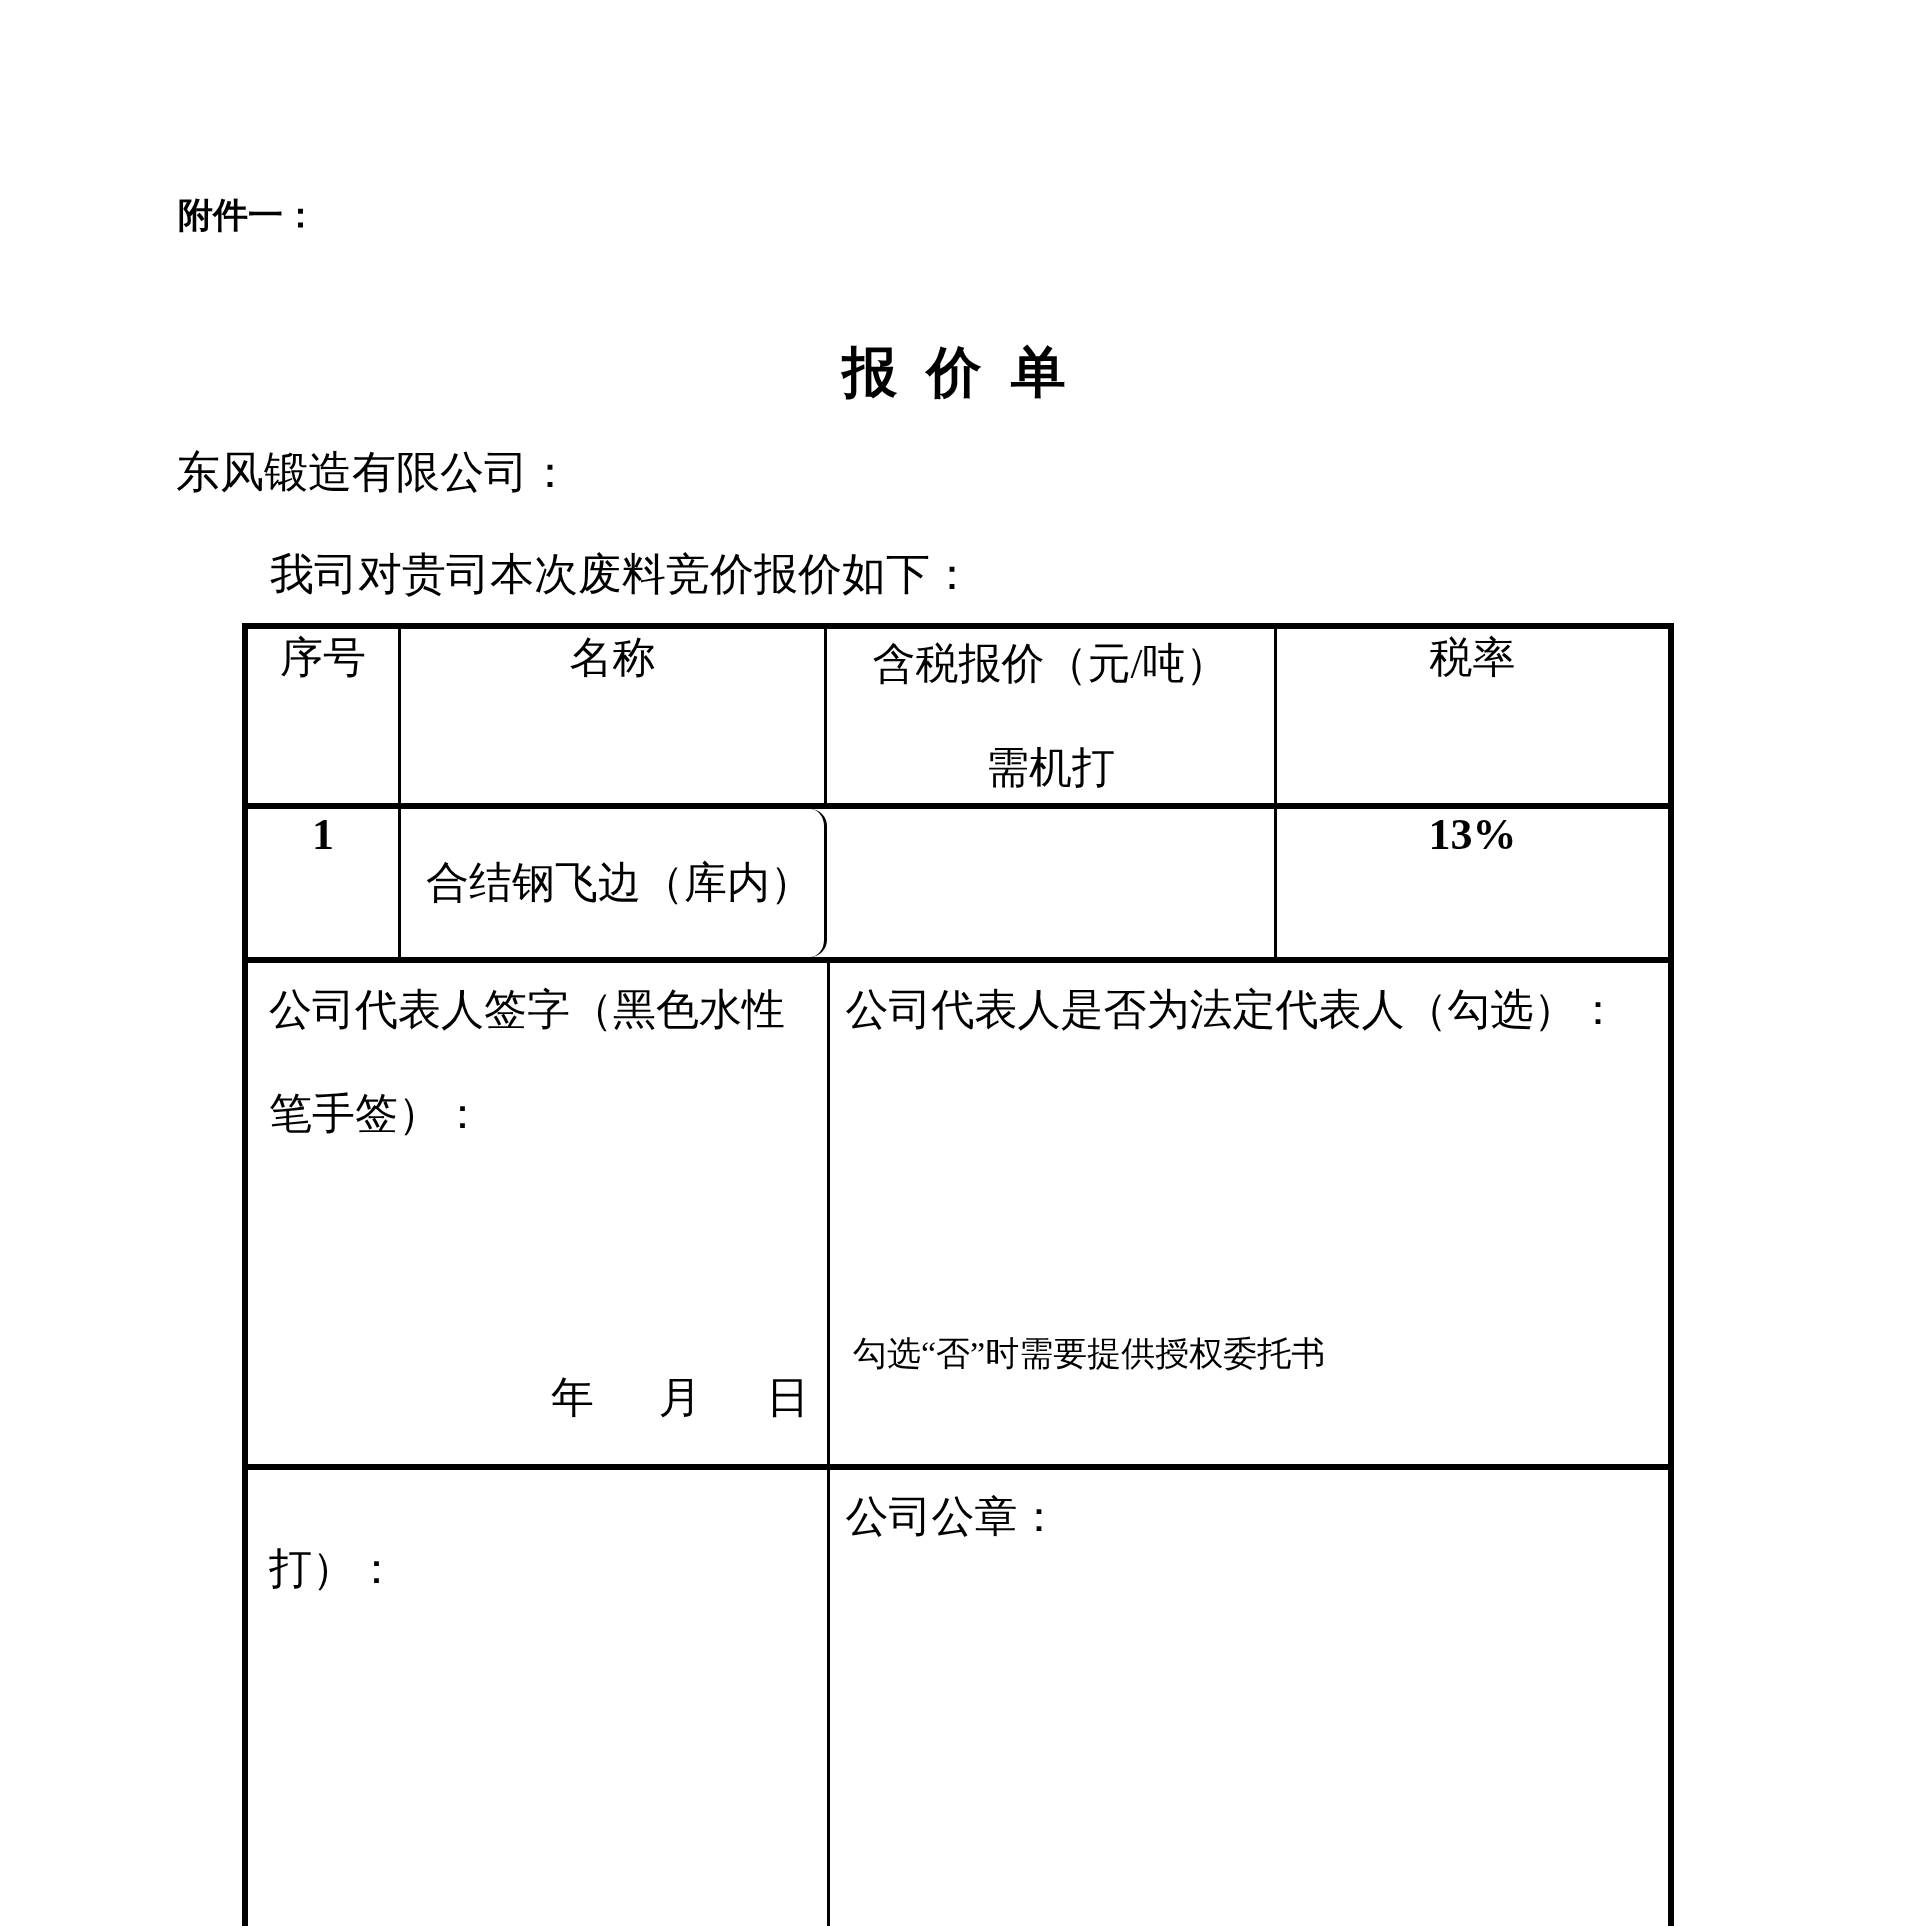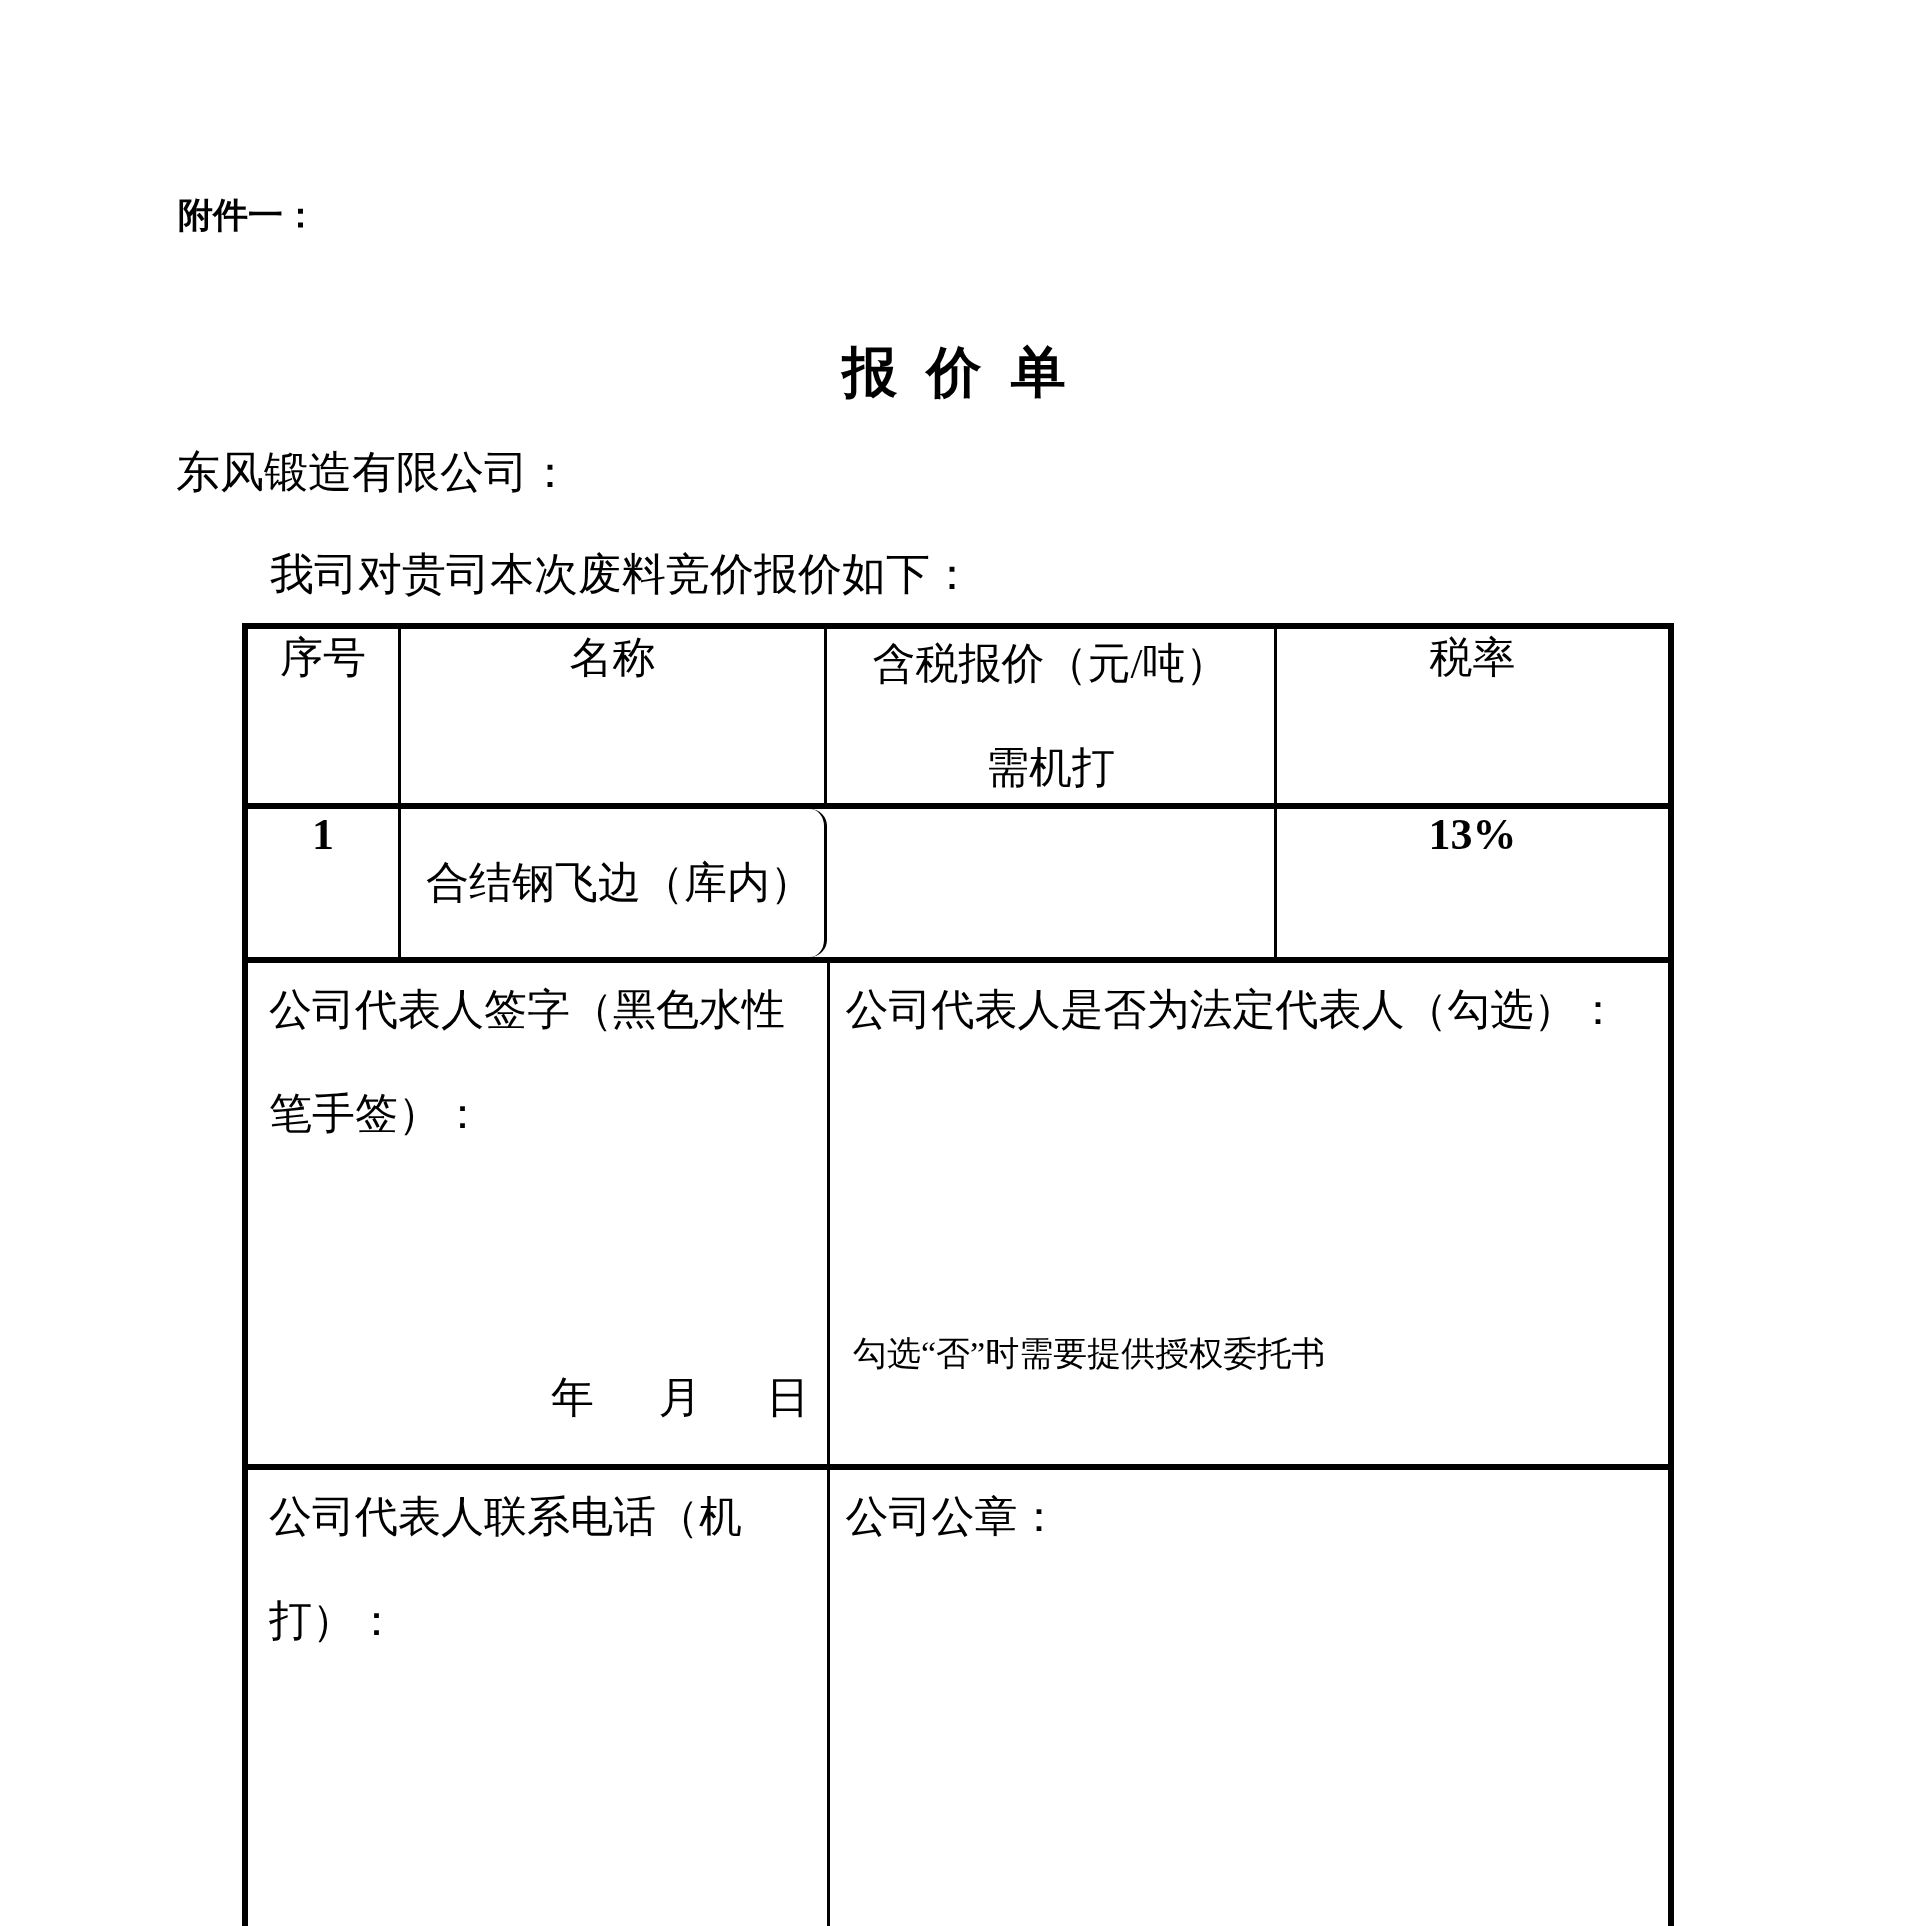--- a/index.html
+++ b/index.html
@@ -88,21 +88,20 @@
       <span class="date-field">年　月　日</span>
     </div>
     <div class="tcell lastcol h-sig pad-label-r">
       <span class="line">公司代表人是否为法定代表人（勾选）：</span>
       <span class="auth-note">勾选“否”时需要提供授权委托书</span>
     </div>
   </div>
 
   <div class="trow">
     <div class="tcell merged-left h-phone pad-label">
-      <span class="line">公司代表人联系电话（机</span>
       <span class="line gap-top">打）：</span>
     </div>
     <div class="tcell lastcol h-phone pad-label-r">
       <span class="line">公司公章：</span>
     </div>
   </div>
 
 </div>
 
 

